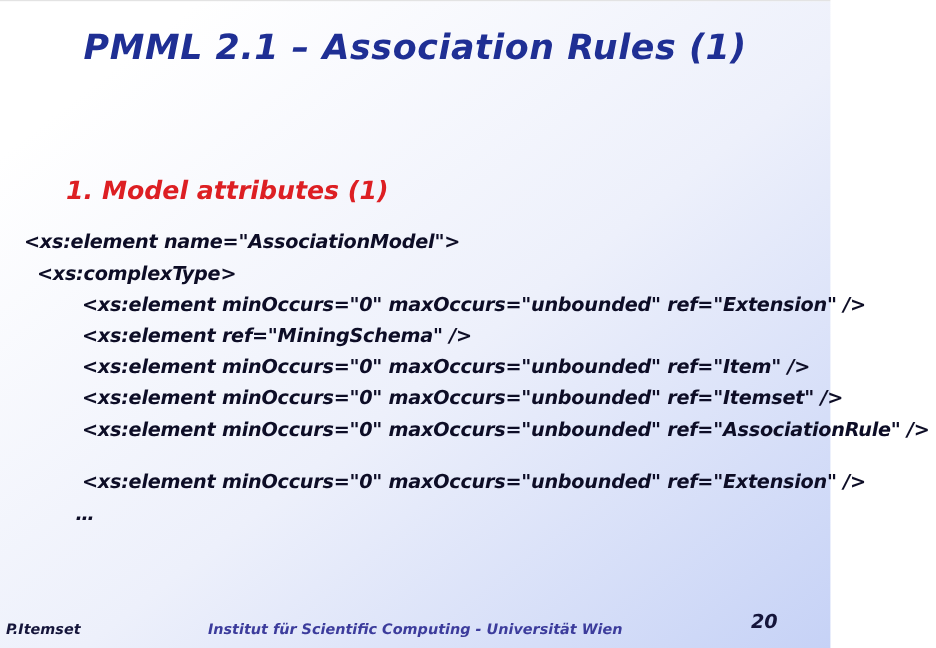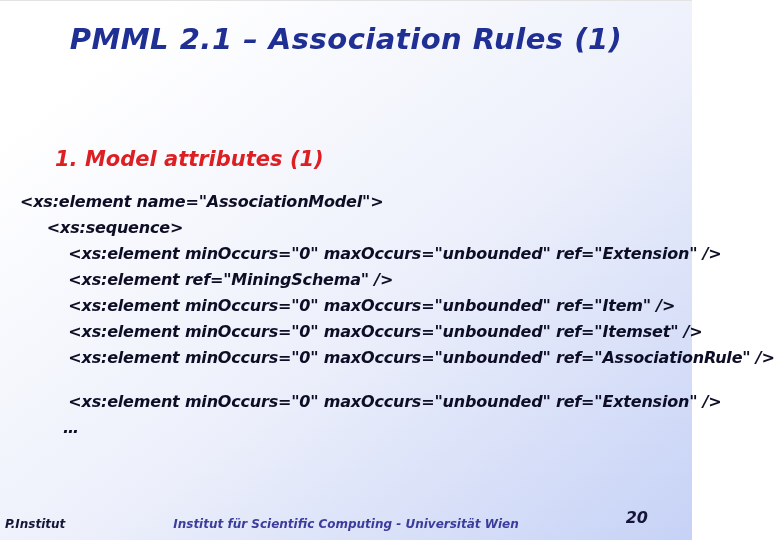--- a/index.html
+++ b/index.html
@@ -94,30 +94,30 @@
 <body>
 
 <div class="slide">
 
   <div class="slide-title">PMML 2.1 – Association Rules (1)</div>
 
   <div class="slide-subtitle">1. Model attributes (1)</div>
 
   <div class="code-block">
       <div class="code-line">&lt;xs:element name="AssociationModel"&gt;</div>
-      <div class="code-line">     &lt;xs:sequence&gt;</div>
+      <div class="code-line">  &lt;xs:complexType&gt;</div>
       <div class="code-line">         &lt;xs:element minOccurs="0" maxOccurs="unbounded" ref="Extension" /&gt;</div>
       <div class="code-line">         &lt;xs:element ref="MiningSchema" /&gt;</div>
       <div class="code-line">         &lt;xs:element minOccurs="0" maxOccurs="unbounded" ref="Item" /&gt;</div>
       <div class="code-line">         &lt;xs:element minOccurs="0" maxOccurs="unbounded" ref="Itemset" /&gt;</div>
       <div class="code-line">         &lt;xs:element minOccurs="0" maxOccurs="unbounded" ref="AssociationRule" /&gt;</div>
       <div class="code-gap"></div>
       <div class="code-line">         &lt;xs:element minOccurs="0" maxOccurs="unbounded" ref="Extension" /&gt;</div>
       <div class="code-line">        …</div>
     </div>
 
-  <div class="footer-author">P.Institut</div>
+  <div class="footer-author">P.Itemset</div>
 
   <div class="footer-institute">Institut für Scientific Computing - Universität Wien</div>
 
   <div class="page-number">20</div>
 
 </div>
 
 </body></html>

